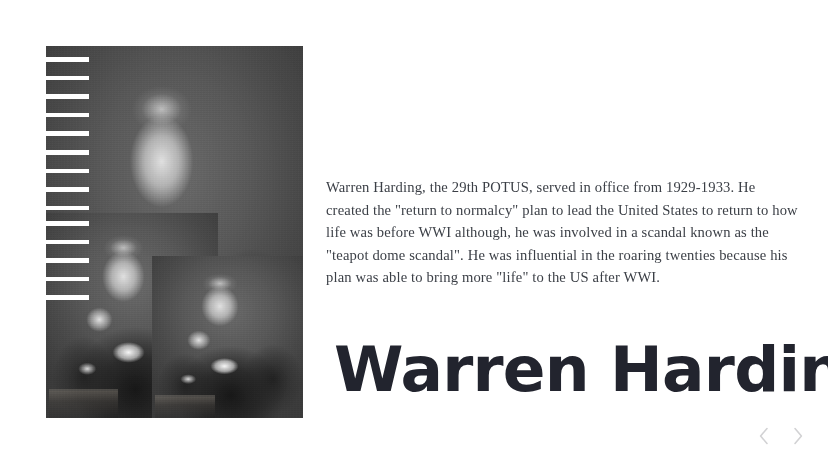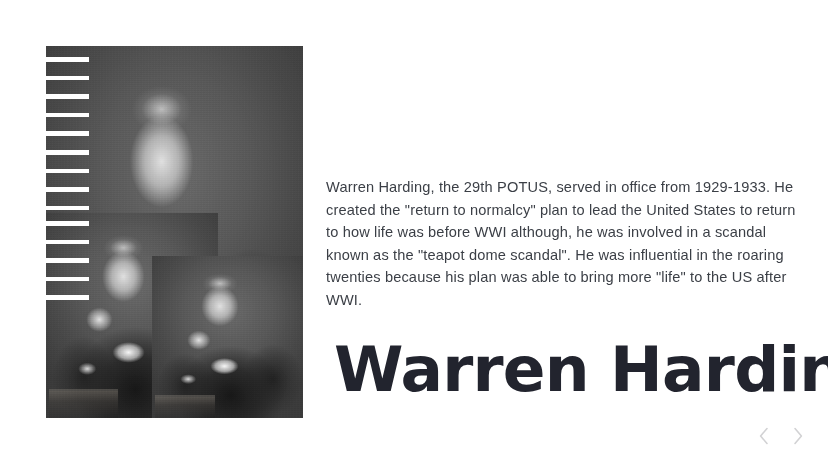--- a/index.html
+++ b/index.html
@@ -105,21 +105,21 @@
   
   #body-text {
     position: absolute;
     left: 326px;
     top: 176px;
     width: 472px;
     font-size: 14.6px;
     line-height: 22.6px;
     color: #3b3f46;
     letter-spacing: 0.01em;
-    font-family: Liberation Sans, sans-serif;
+    font-family: Liberation Serif, serif;
   }
   #title {
     position: absolute;
     left: 334px;
     top: 333px;
     font-size: 63px;
     line-height: 74px;
     font-weight: 700;
     letter-spacing: -0.012em;
     color: #22242e;

